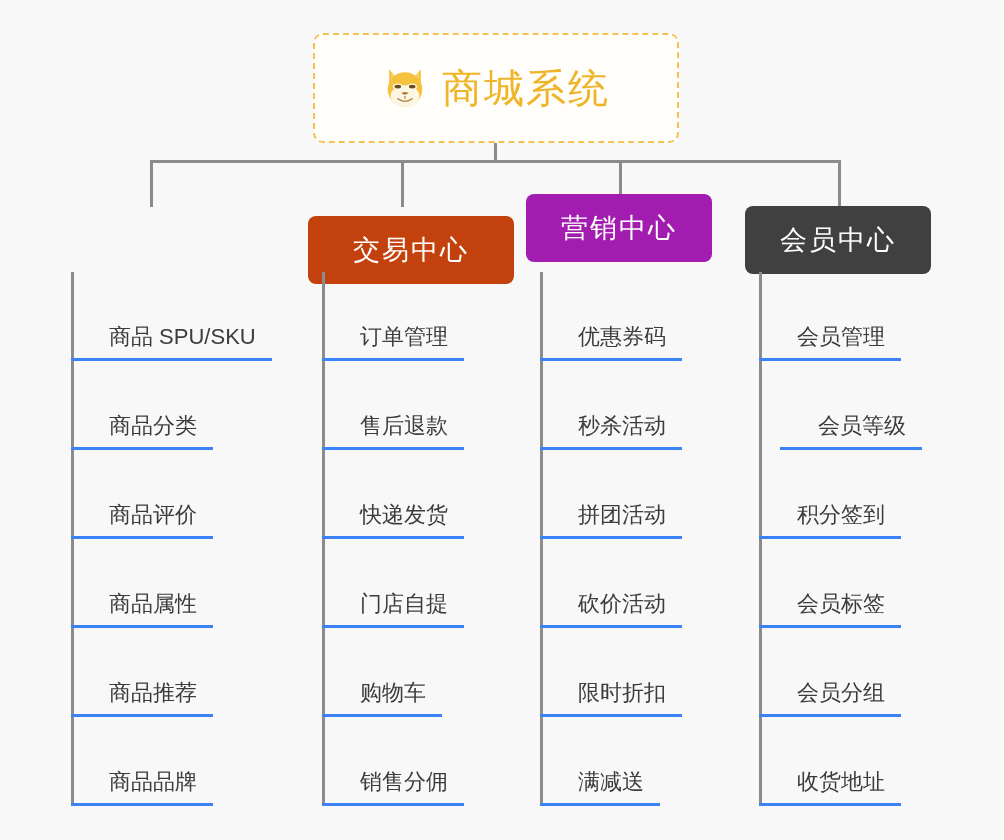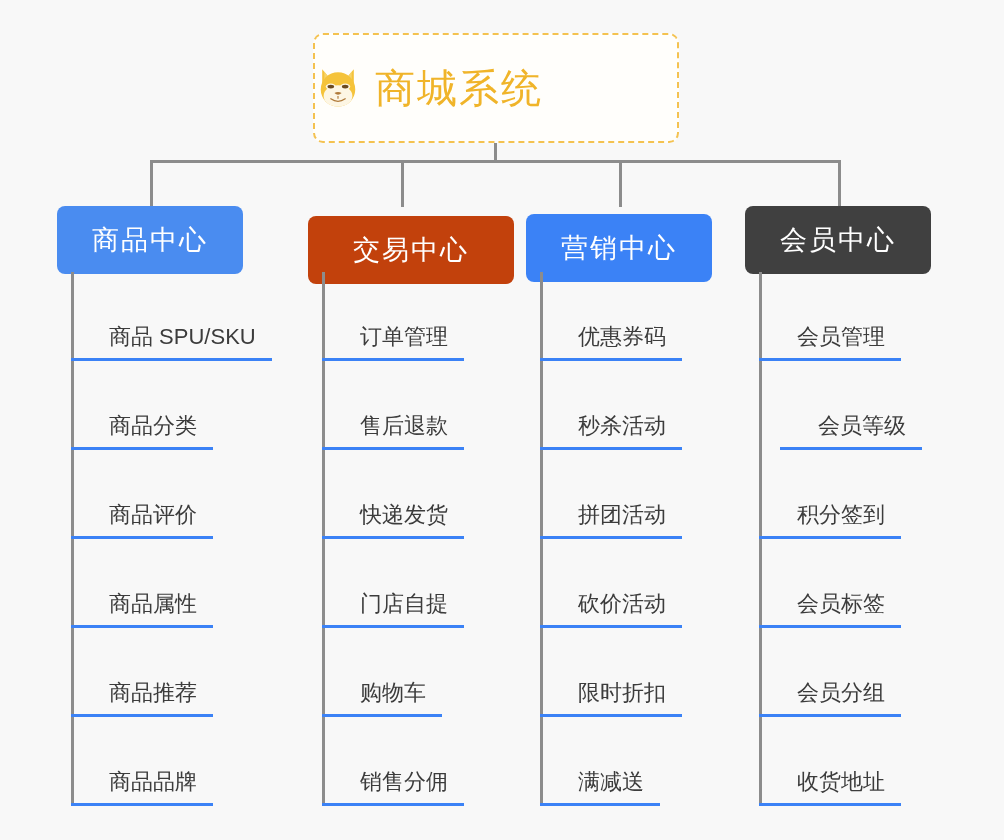--- a/index.html
+++ b/index.html
@@ -26,20 +26,21 @@
     left: 313px;
     top: 33px;
     width: 366px;
     height: 110px;
     box-sizing: border-box;
     background: #fffefb;
     border: 2px dashed #f4c250;
     border-radius: 10px;
     display: flex;
     align-items: center;
+    justify-content: center;
     gap: 14px;
   }
   .root-icon {
     width: 46px;
     height: 46px;
     flex: 0 0 auto;
     display: block;
   }
   .root-title {
     font-size: 40px;
@@ -129,27 +130,24 @@
 
   <div class="conn conn-v" style="left: 494px; top: 143px; height: 20px; background: rgb(140, 140, 140);"></div>
 
   <div class="conn conn-h" style="left: 150px; top: 160px; width: 690px; background: rgb(140, 140, 140);"></div>
 
   <div class="conn conn-v" style="left: 150px; top: 160px; height: 47px; background: rgb(140, 140, 140);"></div>
   <div class="conn conn-v" style="left: 401px; top: 160px; height: 47px; background: rgb(140, 140, 140);"></div>
   <div class="conn conn-v" style="left: 619px; top: 160px; height: 47px; background: rgb(140, 140, 140);"></div>
   <div class="conn conn-v" style="left: 838px; top: 160px; height: 47px; background: rgb(140, 140, 140);"></div>
 
-  <div class="cat-head" style="left: 57px; top: 206px; width: 186px; background: rgb(74, 140, 240);">
-    <span>商品中心</span>
-  </div>
   <div class="cat-head" style="left: 308px; top: 216px; width: 206px; background: #c2410c;">
     <span>交易中心</span>
   </div>
-  <div class="cat-head" style="left: 526px; top: 214px; width: 186px; background: #3b82f6;">
+  <div class="cat-head" style="left: 526px; top: 194px; width: 186px; background: #a21caf;">
     <span>营销中心</span>
   </div>
   <div class="cat-head" style="left: 745px; top: 206px; width: 186px; background: #404040;">
     <span>会员中心</span>
   </div>
 
   <div class="leaf-col" style="left:71px;">
     <div class="leaf-spine" style="height: 534px; background: rgb(140, 140, 140);"></div>
     <div class="leaf-item" style="top:0px;">
         <span class="leaf-label">商品 SPU/SKU</span>

